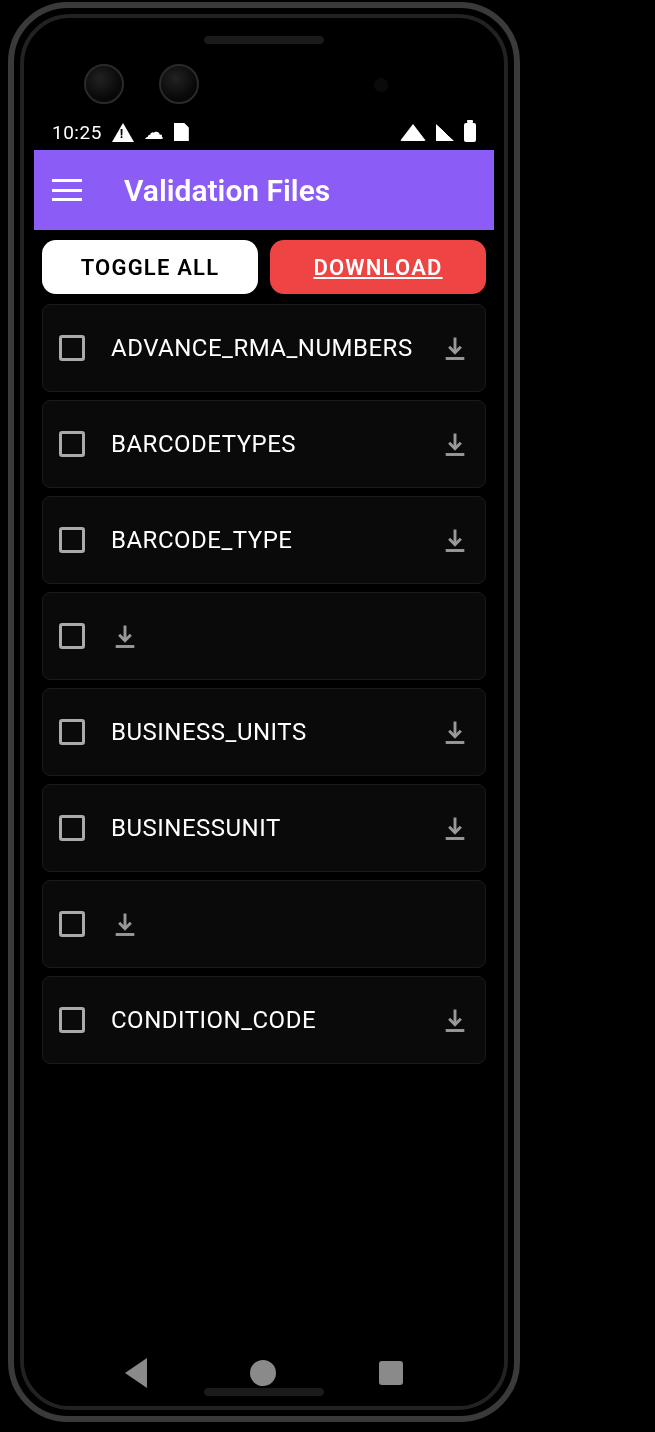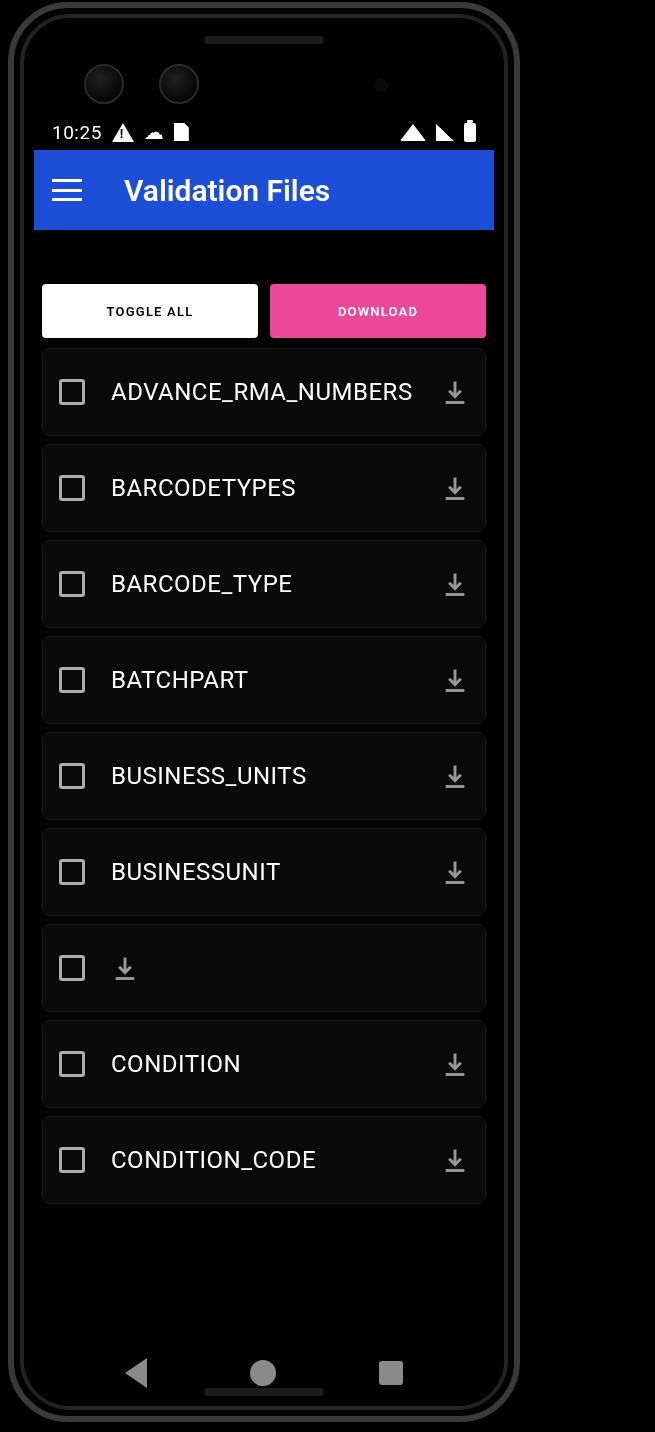--- a/index.html
+++ b/index.html
@@ -134,21 +134,21 @@
     content:"";
     position:absolute;
     top:-3px;left:3px;
     width:6px;height:3px;
     background:#fff;
     border-radius:1px;
   }
   
   .app-bar {
     height: 80px;
-    background: #1d4ed8;
+    background: #8b5cf6;
     display: flex;
     align-items: center;
     padding: 0 18px;
     gap: 42px;
   }
   .hamburger {
     width: 30px; height: 22px;
     display:flex; flex-direction:column; justify-content:space-between;
     cursor:pointer;
   }
@@ -158,32 +158,31 @@
   }
   
   .btn-row {
     display:flex;
     gap:12px;
     padding: 10px 8px 6px;
   }
   .btn {
     flex:1;
     height:54px;
-    border-radius:4px;
-    font-size:13px;
+    border-radius:14px;
+    font-size:22px;
     font-weight:600;
     letter-spacing:1.2px;
     display:flex;
     align-items:center;
     justify-content:center;
     cursor:pointer;
-    margin-top:44px;
   }
   .btn-toggle { background:#fff; color:#000; }
-  .btn-download, .btn-delete { background:#ec4899; color:#fff; }
+  .btn-download, .btn-delete { background:#ef4444; color:#fff;text-decoration:underline; }
   
   .list {
     padding: 4px 8px 0;
   }
   .row {
     height:88px;
     background:#0a0a0a;
     border:1px solid #1a1a1a;
     border-radius:8px;
     margin-bottom:8px;
@@ -305,21 +304,20 @@
             <div class="chk"></div>
             <div class="row-label">BARCODE_TYPE</div>
             <div class="dl-ic"><svg viewBox="0 0 24 24" fill="none" stroke="#999" stroke-width="2.5">
                 <path d="M12 3v12"></path>
                 <path d="M7 11l5 5 5-5"></path>
                 <path d="M4 21h16"></path>
               </svg></div>
           </div>
           <div class="row">
             <div class="chk"></div>
-            <div class="row-label">BATCHPART</div>
             <div class="dl-ic"><svg viewBox="0 0 24 24" fill="none" stroke="#999" stroke-width="2.5">
                 <path d="M12 3v12"></path>
                 <path d="M7 11l5 5 5-5"></path>
                 <path d="M4 21h16"></path>
               </svg></div>
           </div>
           <div class="row">
             <div class="chk"></div>
             <div class="row-label">BUSINESS_UNITS</div>
             <div class="dl-ic"><svg viewBox="0 0 24 24" fill="none" stroke="#999" stroke-width="2.5">
@@ -332,29 +330,20 @@
             <div class="chk"></div>
             <div class="row-label">BUSINESSUNIT</div>
             <div class="dl-ic"><svg viewBox="0 0 24 24" fill="none" stroke="#999" stroke-width="2.5">
                 <path d="M12 3v12"></path>
                 <path d="M7 11l5 5 5-5"></path>
                 <path d="M4 21h16"></path>
               </svg></div>
           </div>
           <div class="row">
             <div class="chk"></div>
-            <div class="dl-ic"><svg viewBox="0 0 24 24" fill="none" stroke="#999" stroke-width="2.5">
-                <path d="M12 3v12"></path>
-                <path d="M7 11l5 5 5-5"></path>
-                <path d="M4 21h16"></path>
-              </svg></div>
-          </div>
-          <div class="row">
-            <div class="chk"></div>
-            <div class="row-label">CONDITION</div>
             <div class="dl-ic"><svg viewBox="0 0 24 24" fill="none" stroke="#999" stroke-width="2.5">
                 <path d="M12 3v12"></path>
                 <path d="M7 11l5 5 5-5"></path>
                 <path d="M4 21h16"></path>
               </svg></div>
           </div>
           <div class="row">
             <div class="chk"></div>
             <div class="row-label">CONDITION_CODE</div>
             <div class="dl-ic"><svg viewBox="0 0 24 24" fill="none" stroke="#999" stroke-width="2.5">

